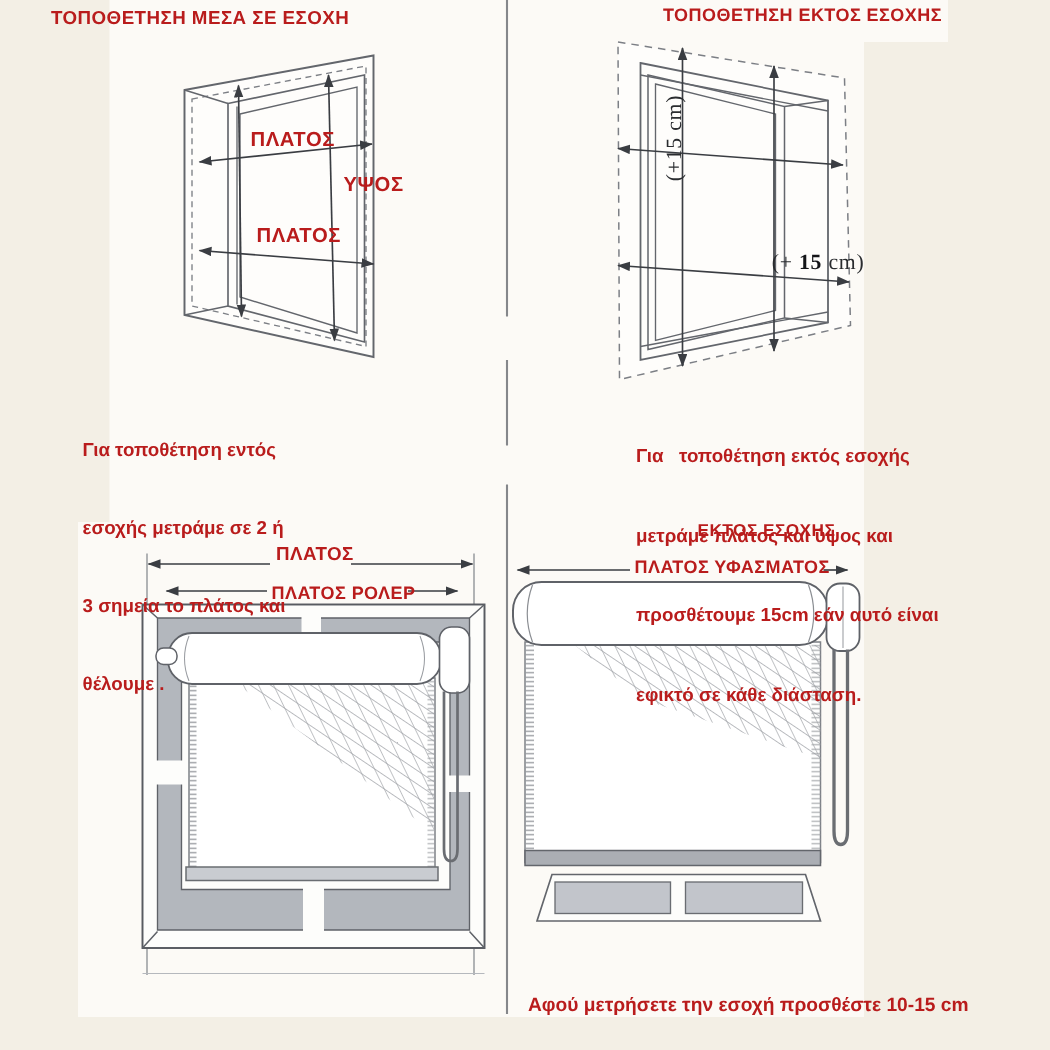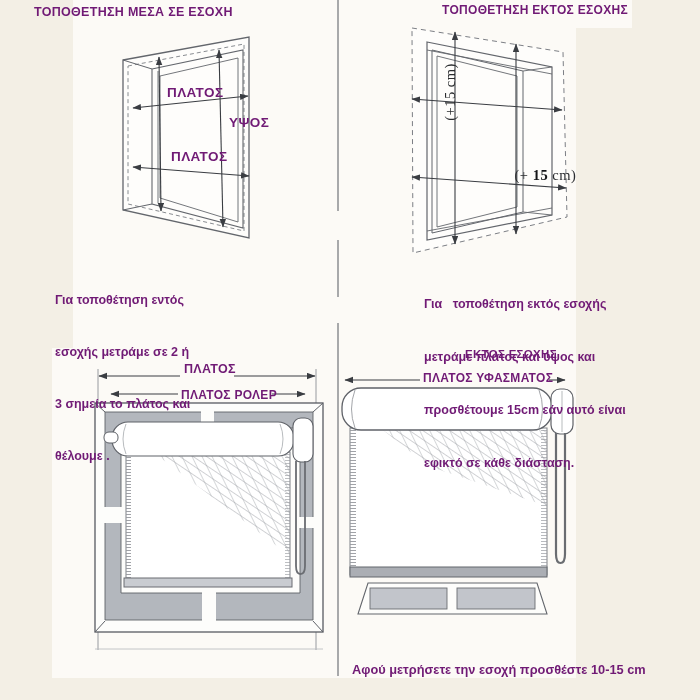--- a/index.html
+++ b/index.html
@@ -5,21 +5,21 @@
   html,body{margin:0;padding:0;}
   body{background:#ffffff;}
   .stage{
     position:relative; width:700px; height:700px; overflow:hidden;
     background:#fcfaf6;
     font-family:"Liberation Sans", sans-serif;
   }
   .cream{position:absolute; background:#f3efe5; z-index:0;}
   .art{position:absolute; left:0; top:0; z-index:1;}
   .lbl{
-    position:absolute; z-index:2; color:#701a75; font-weight:bold;
+    position:absolute; z-index:2; color:#b91c1c; font-weight:bold;
     white-space:pre; line-height:1;
   }
   .title{font-size:12.5px; letter-spacing:0.3px;}
   .diagram-label{font-size:13.5px; letter-spacing:0.4px;}
   .small-label{font-size:12px; letter-spacing:0.3px;}
   .caption{font-size:12.5px; line-height:17.4px;}
   .caption div{white-space:pre;}
   .serif-label{
     font-family:"Liberation Serif", serif; font-weight:normal;
     font-size:14.5px; color:#2a2c2f; letter-spacing:0.5px;

